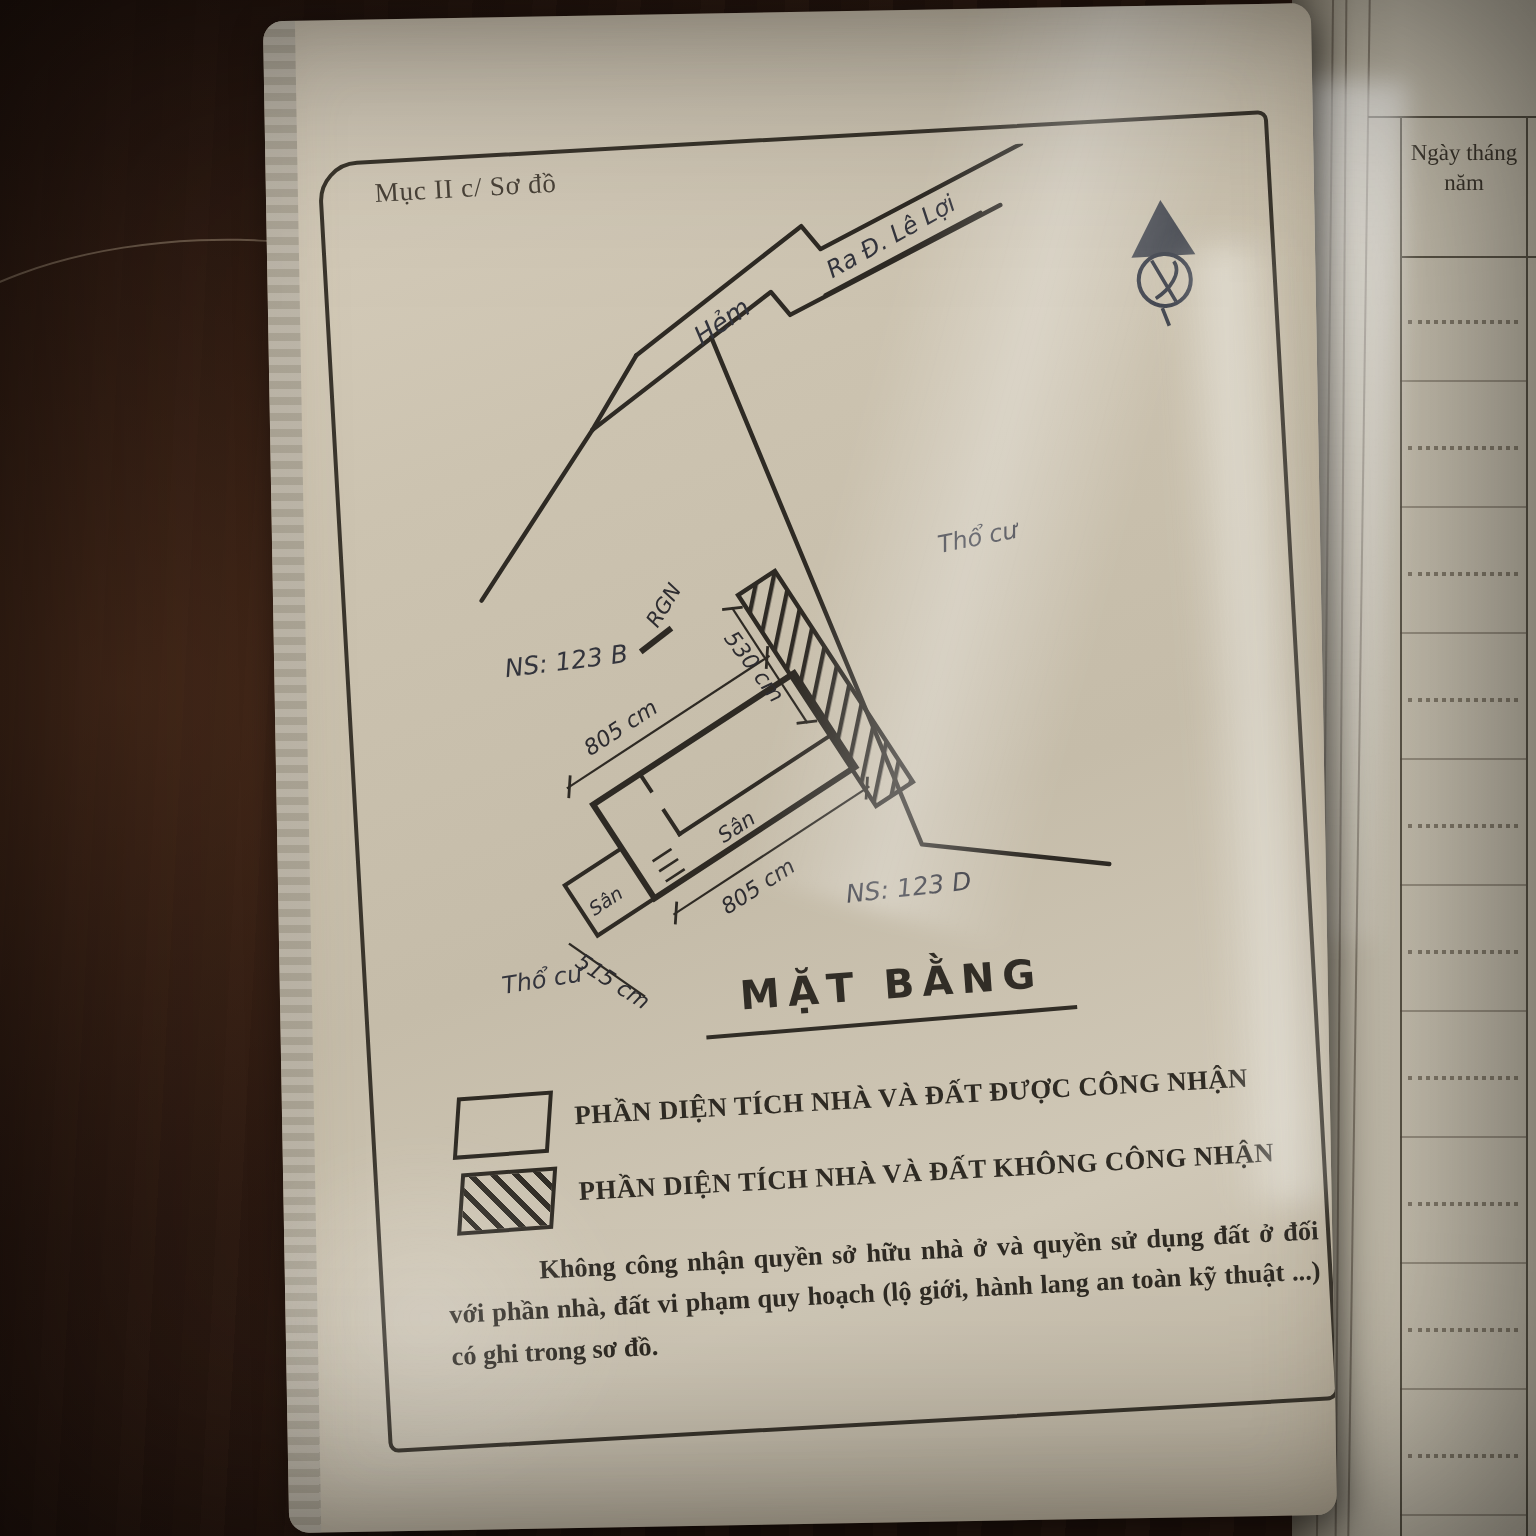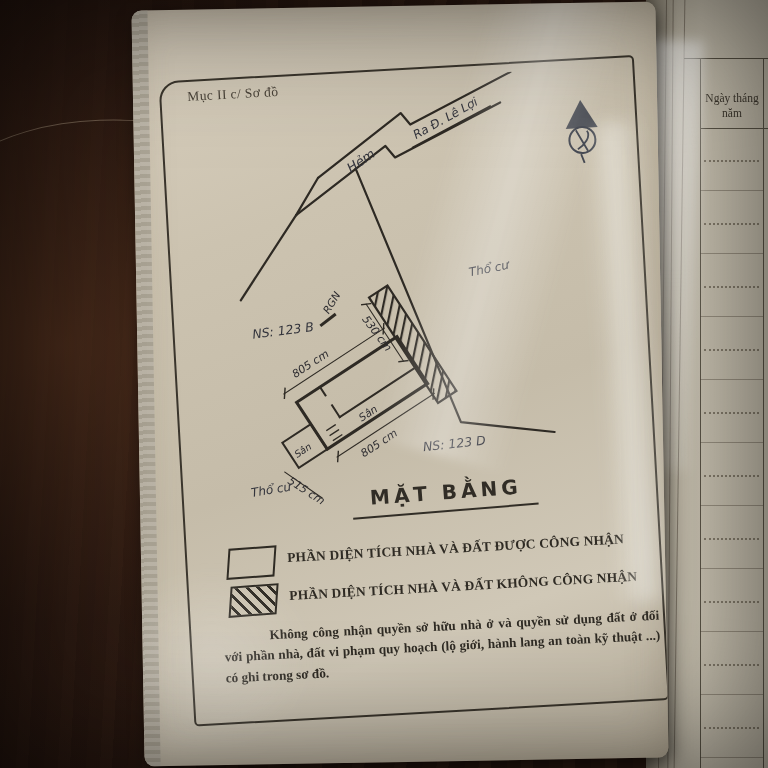--- a/index.html
+++ b/index.html
@@ -30,21 +30,21 @@
     position:absolute;left:646px;top:0;width:122px;height:768px;z-index:5;
     background:linear-gradient(90deg,#7e7666 0%,#9e9685 10%,#beb7a6 26%,#c9c2b1 45%,#c3bcab 100%);
   }
   .page-edge-line{position:absolute;top:0;height:768px;width:1px;background:rgba(62,52,40,.45);}
   .rp-table{position:absolute;left:0;top:0;width:122px;height:768px;}
   .rp-topline{position:absolute;left:38px;top:58px;width:84px;height:0;border-top:1.5px solid #565042;}
   .rp-colline{position:absolute;left:54px;top:58px;width:0;height:710px;border-left:1.5px solid #5a5446;}
   .rp-rightline{position:absolute;left:117px;top:58px;width:0;height:710px;border-left:1.5px solid #5a5446;}
   .rp-header{
     position:absolute;left:56px;top:70px;width:60px;height:54px;
-    font-size:11.5px;line-height:1.3;color:#3d372d;text-align:center;font-family:"Liberation Serif",serif;margin-top:21px;
+    font-size:11.5px;line-height:1.3;color:#3d372d;text-align:center;font-family:"Liberation Serif",serif;
   }
   .rp-headerline{position:absolute;left:54px;top:128px;width:68px;height:0;border-top:1.5px solid #5a5446;}
   .rp-rows{position:absolute;left:54px;top:128px;width:63px;height:640px;overflow:hidden;}
   .trow{height:62px;border-bottom:1px solid rgba(78,68,54,.4);position:relative;}
   .trow::after{content:"";position:absolute;left:4px;right:4px;top:52%;border-top:2px dotted rgba(72,63,50,.55);}
   .rp-glare{position:absolute;left:-2px;top:40px;width:52px;height:430px;
     background:linear-gradient(180deg,rgba(255,255,255,.55),rgba(255,255,255,.12));
     filter:blur(6px);transform:rotate(2deg);}
 
   

